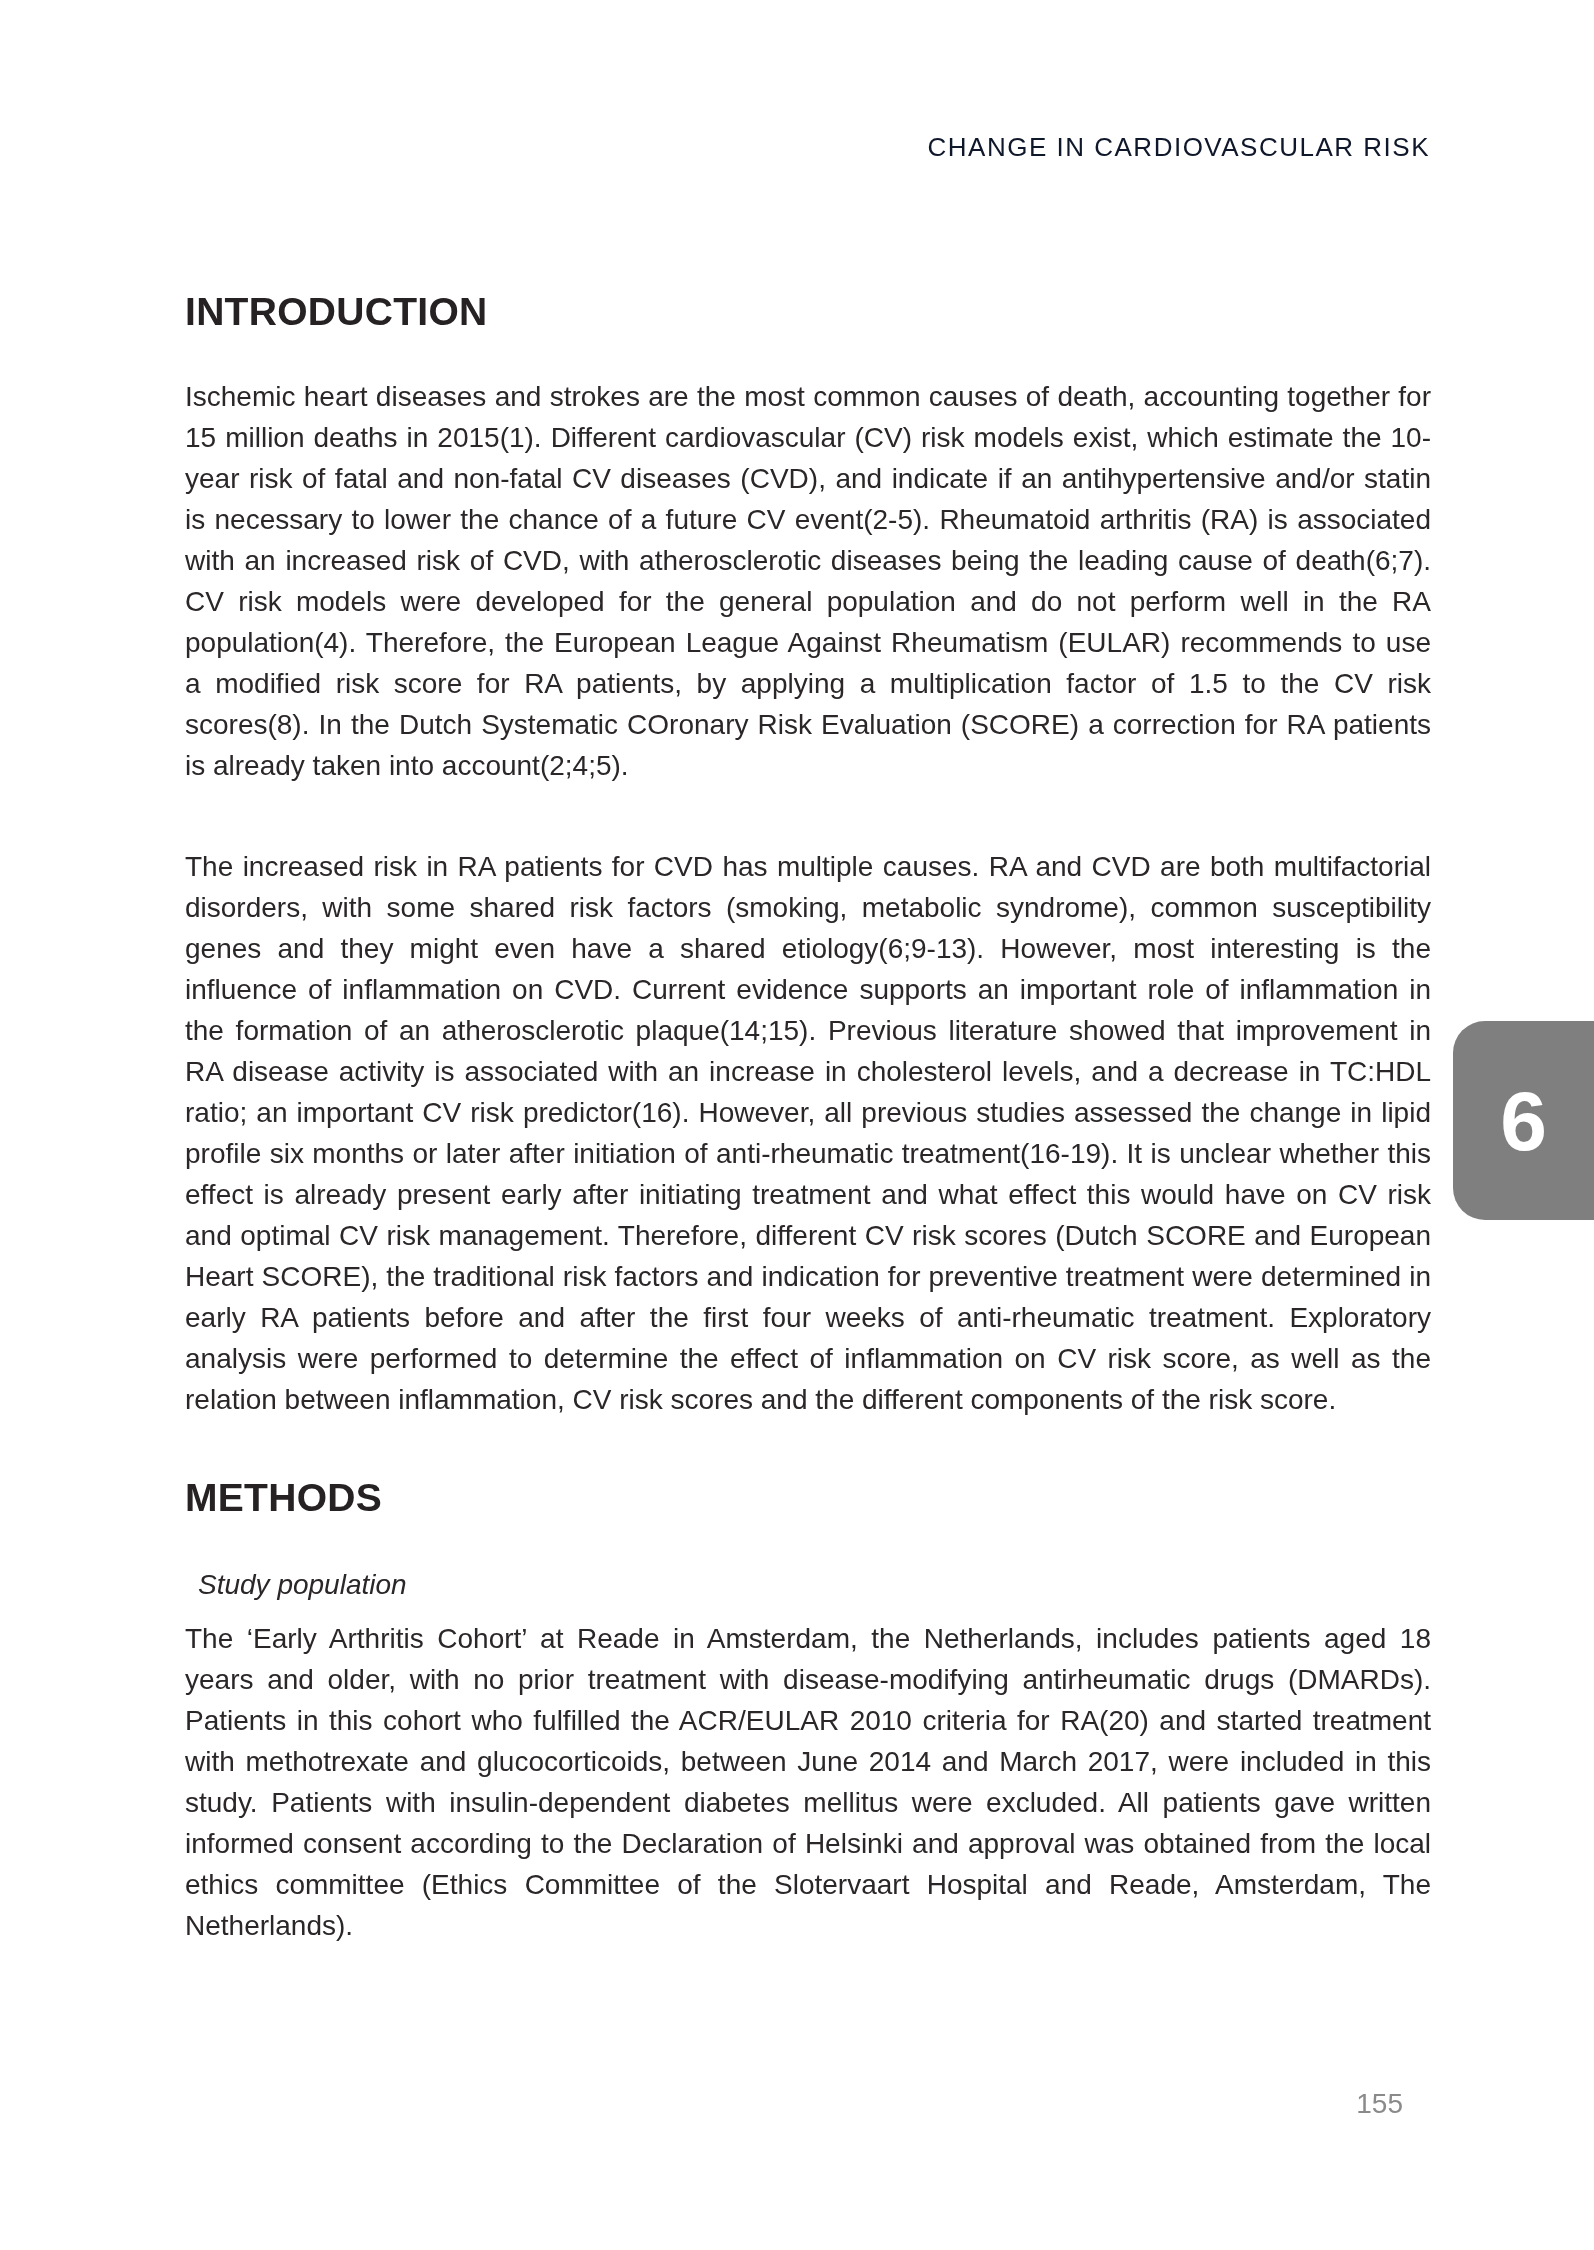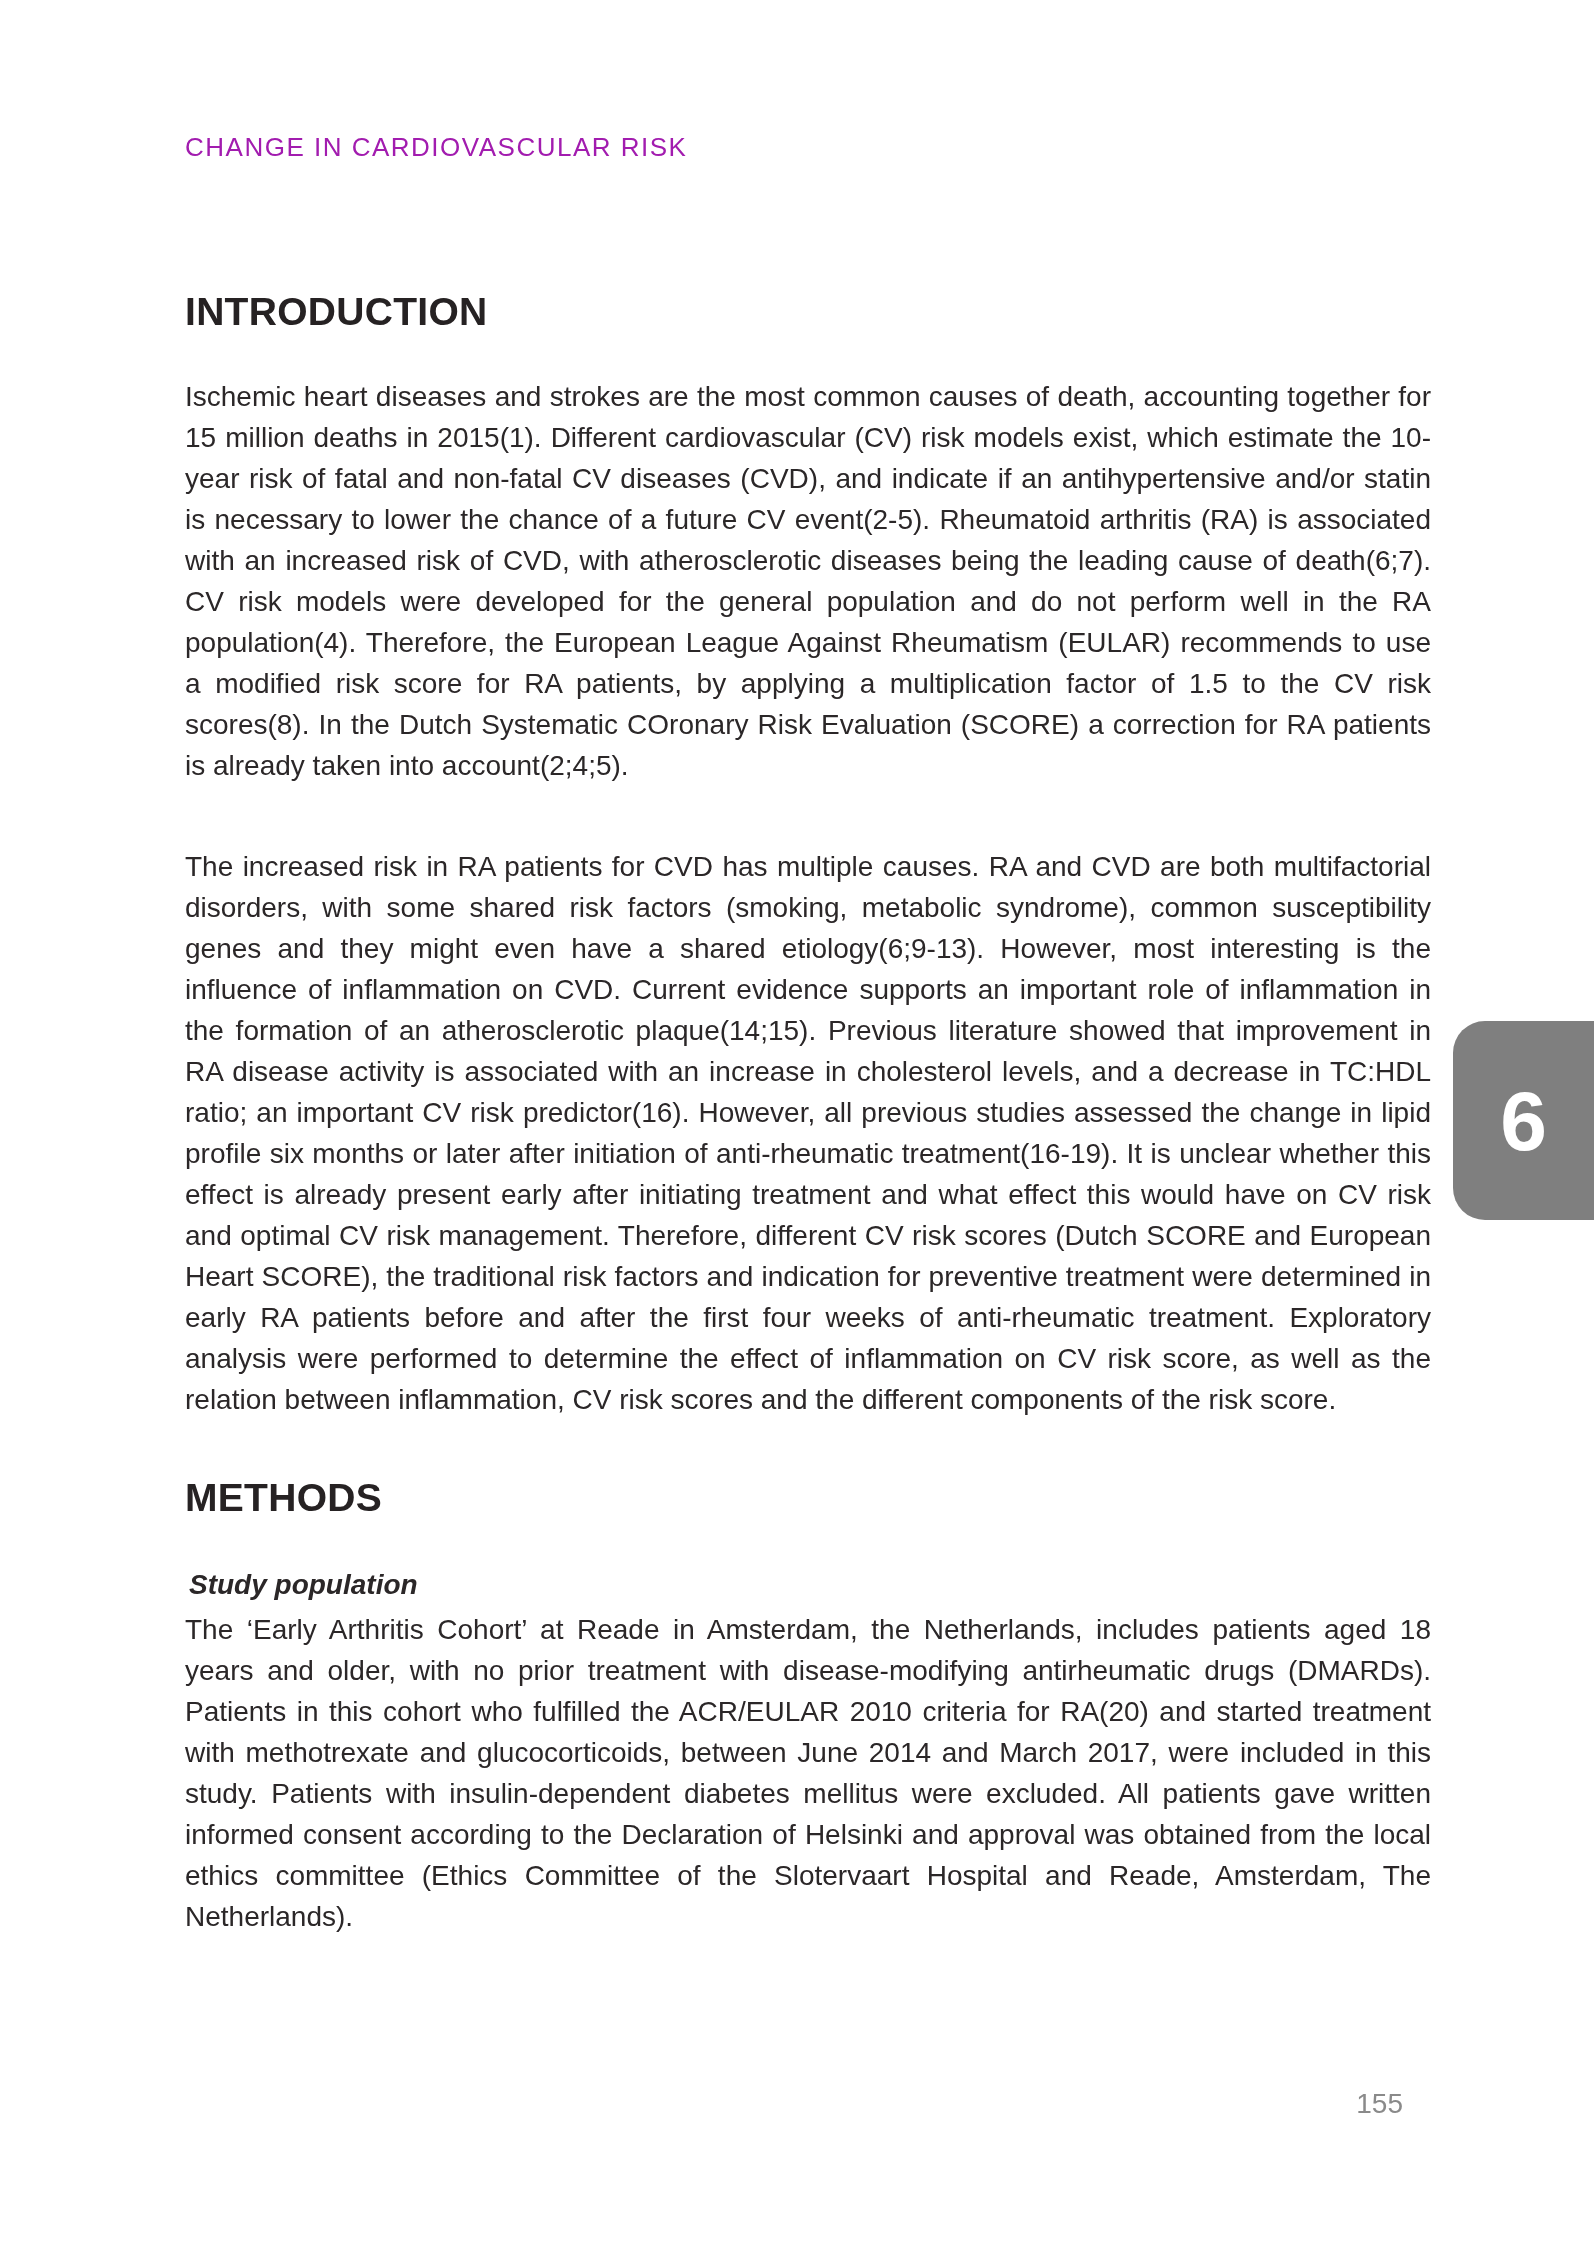--- a/index.html
+++ b/index.html
@@ -13,24 +13,25 @@
     height: 2250px;
     background: #ffffff;
     font-family: "Liberation Sans", sans-serif;
     overflow: hidden;
   }
   .running-head {
     position: absolute;
     top: 132px;
     left: 185px;
     width: 1245px;
+    text-align: right;
     font-size: 26px;
     line-height: 30px;
     letter-spacing: 1.5px;
-    color: #a21caf;
+    color: #0f172a;
   }
   .content {
     position: absolute;
     left: 185px;
     top: 291px;
     width: 1246px;
     color: #2b2728;
     font-size: 28px;
     line-height: 41px;
   }
@@ -48,24 +49,24 @@
     margin: 0;
     text-align: justify;
   }
   p.intro-1 {
     margin-top: 44px;
   }
   p.intro-2 {
     margin-top: 60px;
   }
   .subheading {
-    margin: 4px;
+    margin: 13px;
     margin-top: 46px;
     font-size: 28px;
-    font-weight: bold;
+    font-weight: normal;
     font-style: italic;
     color: #2b2728;
   }
   .chapter-tab {
     position: absolute;
     top: 1021px;
     right: 0;
     width: 141px;
     height: 199px;
     background: #7f7f7f;

